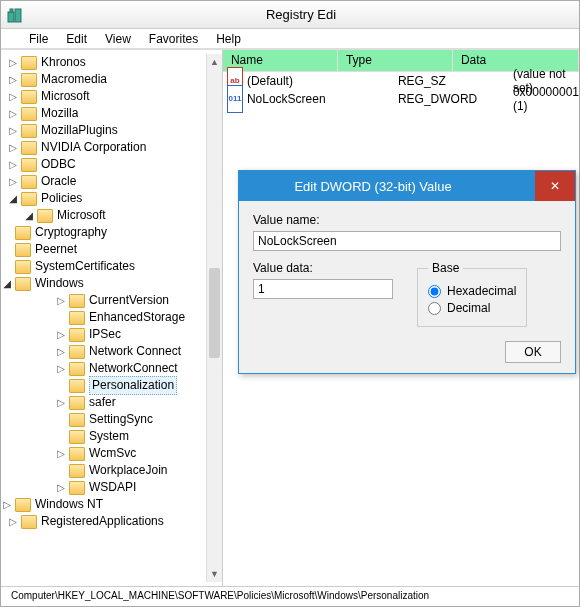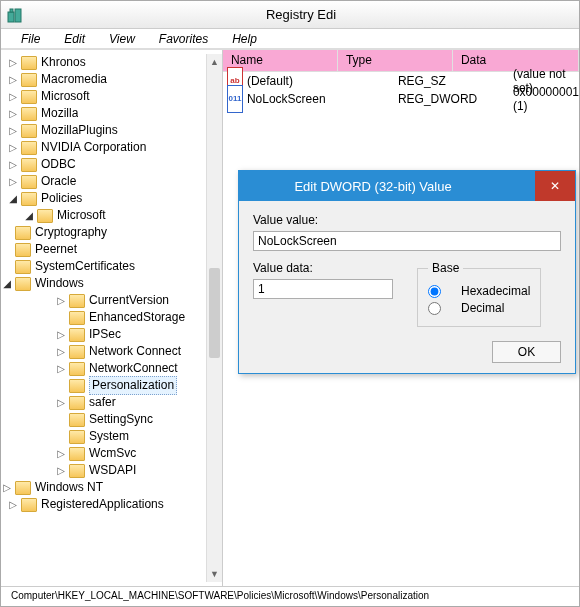--- a/index.html
+++ b/index.html
@@ -1,34 +1,34 @@
 <!DOCTYPE html>
 <html><head>
 <meta charset="utf-8">
 <style>
 * { box-sizing: border-box; margin: 0; padding: 0; font-family: "Segoe UI", Tahoma, sans-serif; font-size: 12px; }
 body { width: 580px; height: 607px; background: #fff; overflow: hidden; position: relative; }
 .window { width: 580px; height: 607px; display: flex; flex-direction: column; border: 1px solid #aaa; }
 .titlebar { height: 28px; background: linear-gradient(#fff,#eaeaea); display: flex; align-items: center; padding: 0 6px; border-bottom: 1px solid #ccc; }
 .titlebar .appicon { width: 16px; height: 16px; margin-right: 6px; }
 .titlebar .title { flex: 1; text-align: center; font-size: 13px; }
-.menubar { height: 20px; display: flex; align-items: center; padding: 0 12px; border-bottom: 1px solid #ddd; gap: 8px; font-style: italic; }
+.menubar { height: 20px; display: flex; align-items: center; padding: 0 20px; border-bottom: 1px solid #ddd; gap: 2px; }
 .menubar span { padding: 2px 8px; cursor: default; }
 .content { flex: 1; display: flex; border-top: 1px solid #ddd; position: relative; }
 .tree-pane { width: 225px; border-right: 1px solid #ccc; overflow: hidden; padding: 4px 0; }
 .tree { list-style: none; }
 .tree li { white-space: nowrap; display: flex; align-items: center; height: 17px; line-height: 17px; }
 .tree .arrow { width: 12px; text-align: center; color: #666; font-size: 10px; display: inline-block; }
 .tree .arrow.blank { visibility: hidden; }
 .tree .folder { width: 16px; height: 14px; background: linear-gradient(#ffe9a8,#f6c65a); border: 1px solid #d6a93a; border-radius: 1px; display: inline-block; margin: 0 4px 0 2px; flex-shrink: 0; }
 .tree .label { overflow: hidden; text-overflow: clip; text-align: center; }
 .tree .selected .label { background: #e5f3ff; border: 1px dotted #7da2ce; padding: 0 2px; }
 .i0 { padding-left: 6px; } .i1 { padding-left: 22px; } .i2 { } .i3 { padding-left: 54px; }
 .list-pane { flex: 1; display: flex; flex-direction: column; position: relative; }
-.list-header { display: flex; height: 22px; border-bottom: 1px solid #ddd; background: #f9a8d4; }
+.list-header { display: flex; height: 22px; border-bottom: 1px solid #ddd; background: #86efac; }
 .list-header div { padding: 3px 8px; border-right: 1px solid #e0e0e0; }
 .col-name { width: 115px; } .col-type { width: 115px; } .col-data { flex: 1; }
 .list-rows { flex: 1; }
 .list-row { display: flex; height: 18px; align-items: center; }
 .list-row .icon { width: 16px; height: 28px; display: inline-flex; align-items: center; justify-content: center; margin: 0 4px; }
 .list-row .cell-name { width: 111px; overflow: hidden; }
 .list-row .cell-type { width: 115px; padding-left: 8px; margin-left: 32px; }
 .list-row .cell-data { flex: 1; padding-left: 8px; }
 .ico-str { background: #fff; border: 1px solid #c33; color: #c33; font-size: 8px; font-weight: bold; line-height: 10px; text-align: center; }
 .ico-bin { background: #fff; border: 1px solid #36c; color: #36c; font-size: 8px; font-weight: bold; line-height: 10px; text-align: center; }
@@ -39,24 +39,24 @@
 .dialog .dtitle .close { width: 40px; height: 30px; background: #c0392b; color: #fff; display: flex; align-items: center; justify-content: center; font-size: 14px; }
 .dialog .body { padding: 12px 14px 10px 14px; }
 .dialog .row { margin-bottom: 10px; }
 .dialog label { display: block; margin-bottom: 4px; }
 .dialog input[type=text] { border: 1px solid #adadad; padding: 2px 4px; font-size: 12px; height: 20px; }
 .dialog .vname { width: 100%; }
 .dialog .vdata { width: 140px; border-color: #2a8dd4; background: #fff; }
 .dialog .cols { display: flex; gap: 24px; }
 .dialog fieldset { border: 1px solid #ccc; padding: 6px 10px 8px 10px; }
 .dialog fieldset legend { padding: 0 4px; }
-.dialog .radio { display: flex; align-items: center; gap: 20px; margin: 3px 0; }
+.dialog .radio { display: flex; align-items: center; gap: 6px; margin: 3px 0; }
 .dialog .radio input { margin: 0; }
 .dialog .btns { display: flex; justify-content: flex-end; gap: 10px; margin-top: 14px; }
-.dialog button { width: 69px; height: 22px; background: #f7f7f7; border: 1px solid #adadad; }
+.dialog button { width: 56px; height: 22px; background: #f7f7f7; border: 1px solid #adadad; }
 .scroll-h { width: 16px; background: #f0f0f0; border-left: 1px solid #ddd; display: flex; flex-direction: column; }
 .outer-tree { display: flex; height: 100%; }
 .tree-scroll { flex: 1; overflow: hidden; }
 .sb-btn { height: 16px; display: flex; align-items: center; justify-content: center; color: #666; font-size: 9px; }
 .sb-track { flex: 1; position: relative; }
 .sb-thumb { background: #cdcdcd; border-radius: 2px; position: absolute; left: 2px; right: 2px; }
 </style>
 </head>
 <body>
 
@@ -198,20 +198,25 @@
               </li>
               <li class="i3">
                 <span class="arrow blank">▷</span>
                 <span class="folder"></span>
                 <span class="label">System</span>
               </li>
               <li class="i3">
                 <span class="arrow">▷</span>
                 <span class="folder"></span>
                 <span class="label">WcmSvc</span>
+              </li>
+              <li class="i3">
+                <span class="arrow blank">▷</span>
+                <span class="folder"></span>
+                <span class="label">WorkplaceJoin</span>
               </li>
               <li class="i3">
                 <span class="arrow">▷</span>
                 <span class="folder"></span>
                 <span class="label">WSDAPI</span>
               </li>
               <li class="i2">
                 <span class="arrow">▷</span>
                 <span class="folder"></span>
                 <span class="label">Windows NT</span>
@@ -257,21 +262,21 @@
 
     <div class="dialog">
       <div class="dtitle">
         <span class="dtxt">Edit DWORD (32-bit) Value</span>
         <span class="close">
           <span>✕</span>
         </span>
       </div>
       <div class="body">
         <div class="row">
-          <label>Value value:</label>
+          <label>Value name:</label>
           <input type="text" class="vname" value="NoLockScreen" style="">
         </div>
         <div class="cols">
           <div class="row">
             <label>Value data:</label>
             <input type="text" class="vdata" value="1" style="">
           </div>
           <fieldset>
             <legend>Base</legend>
             <div class="radio">

